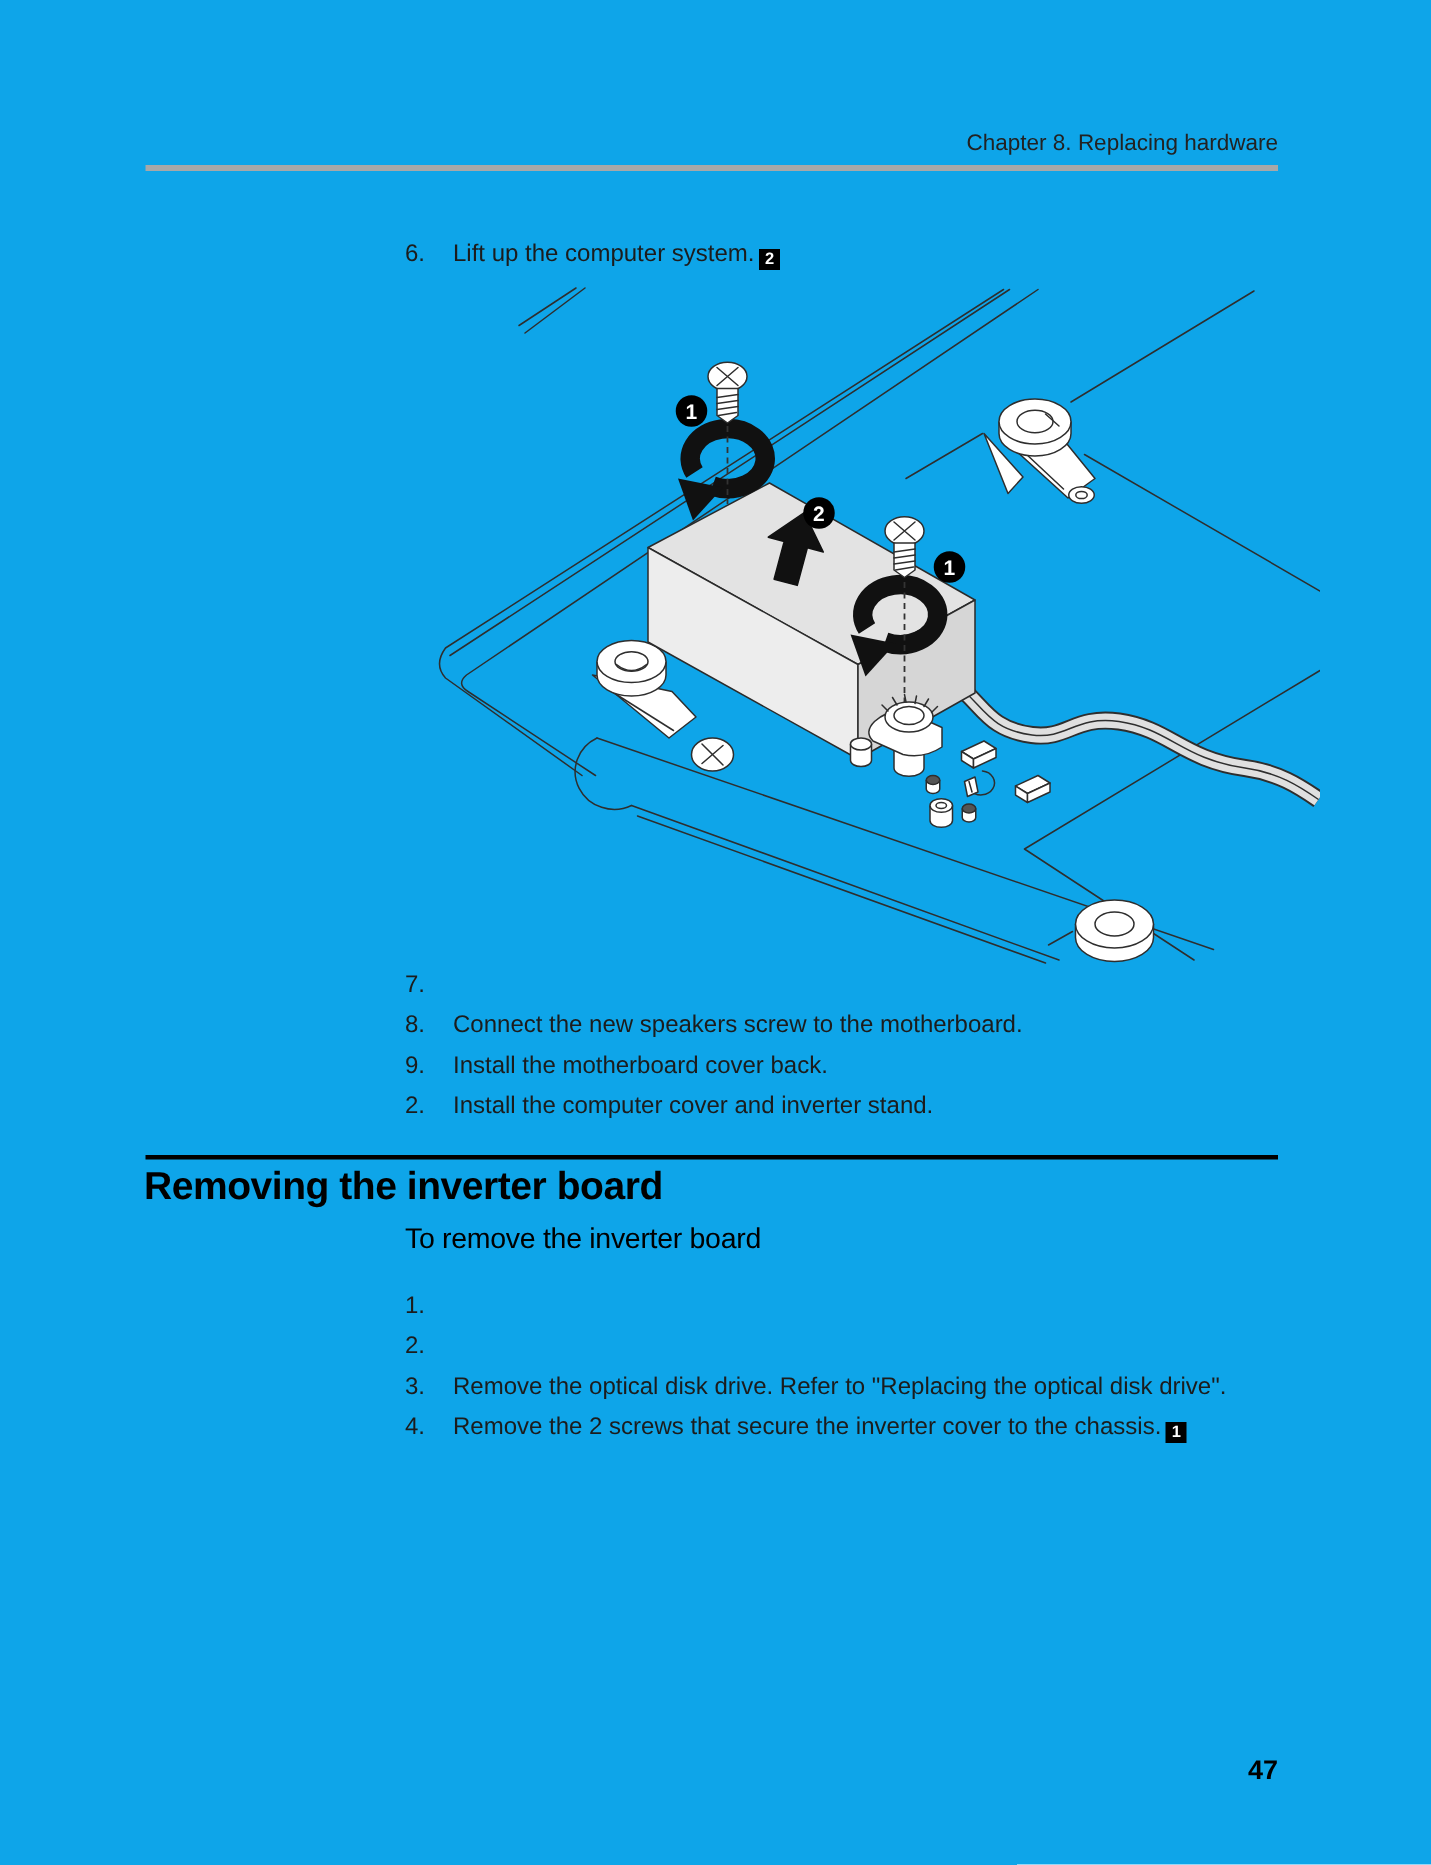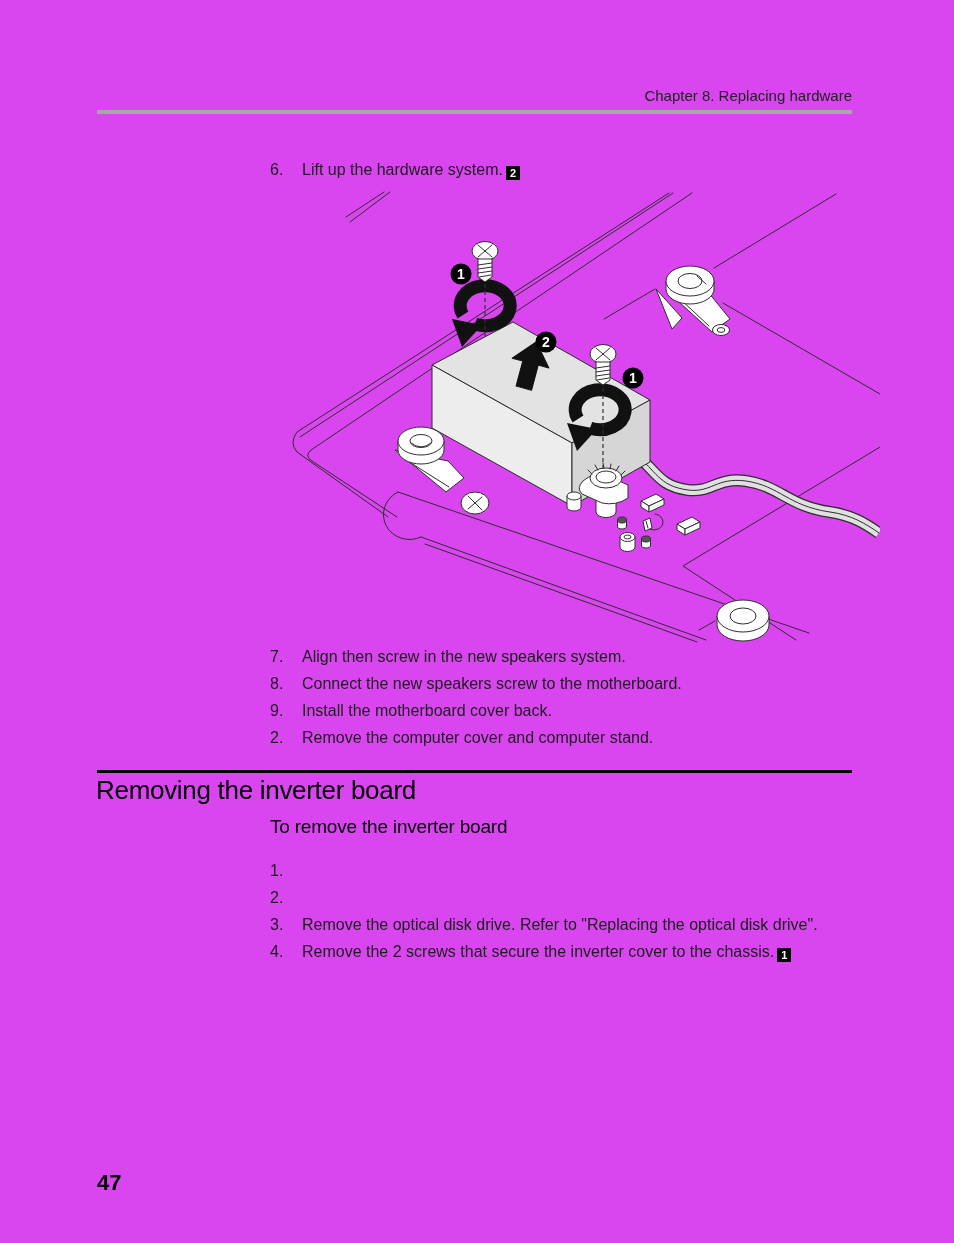--- a/index.html
+++ b/index.html
@@ -1,60 +1,60 @@
 <!DOCTYPE html>
 <html><head>
 <meta charset="utf-8">
 <style>
   * { margin:0; padding:0; box-sizing:border-box; }
   html,body { width:954px; height:1243px; background:#ffffff;
     font-family:"Liberation Sans","DejaVu Sans",sans-serif; color:#1c1c1c; }
-  .page { position:relative; width:954px; height:1243px; background:#d946ef; overflow:hidden; }
+  .page { position:relative; width:954px; height:1243px; background:#0ea5e9; overflow:hidden; }
 
   .header-text { position:absolute; top:88px; left:97px; width:755px; text-align:right;
     font-size:15px; line-height:15px; color:#222; }
   .header-rule { position:absolute; top:110px; left:97px; width:755px; height:4px; }
 
   .figure-wrap { position:absolute; left:290px; top:188px; width:590px; height:455px; }
   .figure-wrap svg { width:100%; height:100%; display:block; }
 
   .step-line, .olist { position:absolute; font-size:16px; }
   .li { display:flex; line-height:22px; margin-bottom:5px; }
   .num { flex:0 0 32px; }
   .txt { max-width:585px; }
 
   .sq-badge { display:inline-block; width:14px; height:14px; background:#000; color:#fff;
     font-size:11px; font-weight:bold; line-height:14px; text-align:center;
     vertical-align:-2px; margin-left:3px; }
 
   .section-rule { position:absolute; top:770px; left:97px; width:755px; height:3px; }
-  .h1 { position:absolute; top:775px; left:96px; font-size:26px; font-weight:normal;
+  .h1 { position:absolute; top:775px; left:96px; font-size:26px; font-weight:bold;
     letter-spacing:-0.3px; color:#000; line-height:30px; }
   .h2 { position:absolute; top:815px; left:270px; font-size:19px; font-weight:normal;
     letter-spacing:-0.2px; color:#000; line-height:24px; }
 
-  .page-num { position:absolute; top:1170px; left:97px; width:755px; text-align:left;
-    font-size:22px; font-weight:bold; color:#000; }
+  .page-num { position:absolute; top:1170px; left:97px; width:755px; text-align:right;
+    font-size:18px; font-weight:bold; color:#000; }
 
   .fig-stroke { stroke:#2e2e2e; stroke-width:1; fill:none; stroke-linejoin:round; stroke-linecap:round; }
   .fig-white { stroke:#2e2e2e; stroke-width:1; fill:#ffffff; stroke-linejoin:round; }
   .callout-num { fill:#ffffff; font-family:"Liberation Sans",sans-serif; font-size:14px; font-weight:bold; }
 </style>
 </head>
 <body>
 
 <div class="page">
 
   <div class="header-text">Chapter 8. Replacing hardware</div>
   <div class="header-rule" style="background:#a8a8a8;"></div>
 
   <div class="step-line" style="top:159px; left:270px;">
     <div class="li">
       <span class="num">6.</span>
-      <span class="txt"><span>Lift up the hardware system.</span><span class="sq-badge">2</span></span>
+      <span class="txt"><span>Lift up the computer system.</span><span class="sq-badge">2</span></span>
     </div>
   </div>
 
   <div class="figure-wrap">
     <svg viewBox="290 188 590 455" xmlns="http://www.w3.org/2000/svg">
 
       <g class="fig-stroke">
         <path d="M346,217 L384,192"></path>
         <path d="M350,222 L390,192"></path>
         <path d="M669,193 L297,432 Q289,443 297,452 L388,517"></path>
@@ -185,33 +185,32 @@
       <g>
         <circle cx="546" cy="342" r="10.5" fill="#000"></circle>
         <text class="callout-num" x="542" y="347">2</text>
       </g>
     </svg>
   </div>
 
   <div class="olist" style="top:646px; left:270px;">
     <div class="li">
       <span class="num">7.</span>
-      <span class="txt">Align then screw in the new speakers system.</span>
     </div>
     <div class="li">
       <span class="num">8.</span>
       <span class="txt">Connect the new speakers screw to the motherboard.</span>
     </div>
     <div class="li">
       <span class="num">9.</span>
       <span class="txt">Install the motherboard cover back.</span>
     </div>
     <div class="li">
       <span class="num">2.</span>
-      <span class="txt">Remove the computer cover and computer stand.</span>
+      <span class="txt">Install the computer cover and inverter stand.</span>
     </div>
   </div>
 
   <div class="section-rule" style="background:#000;"></div>
   <div class="h1">Removing the inverter board</div>
   <div class="h2">To remove the inverter board</div>
 
   <div class="olist" style="top:860px; left:270px; width:620px;">
     <div class="li">
       <span class="num">1.</span>

